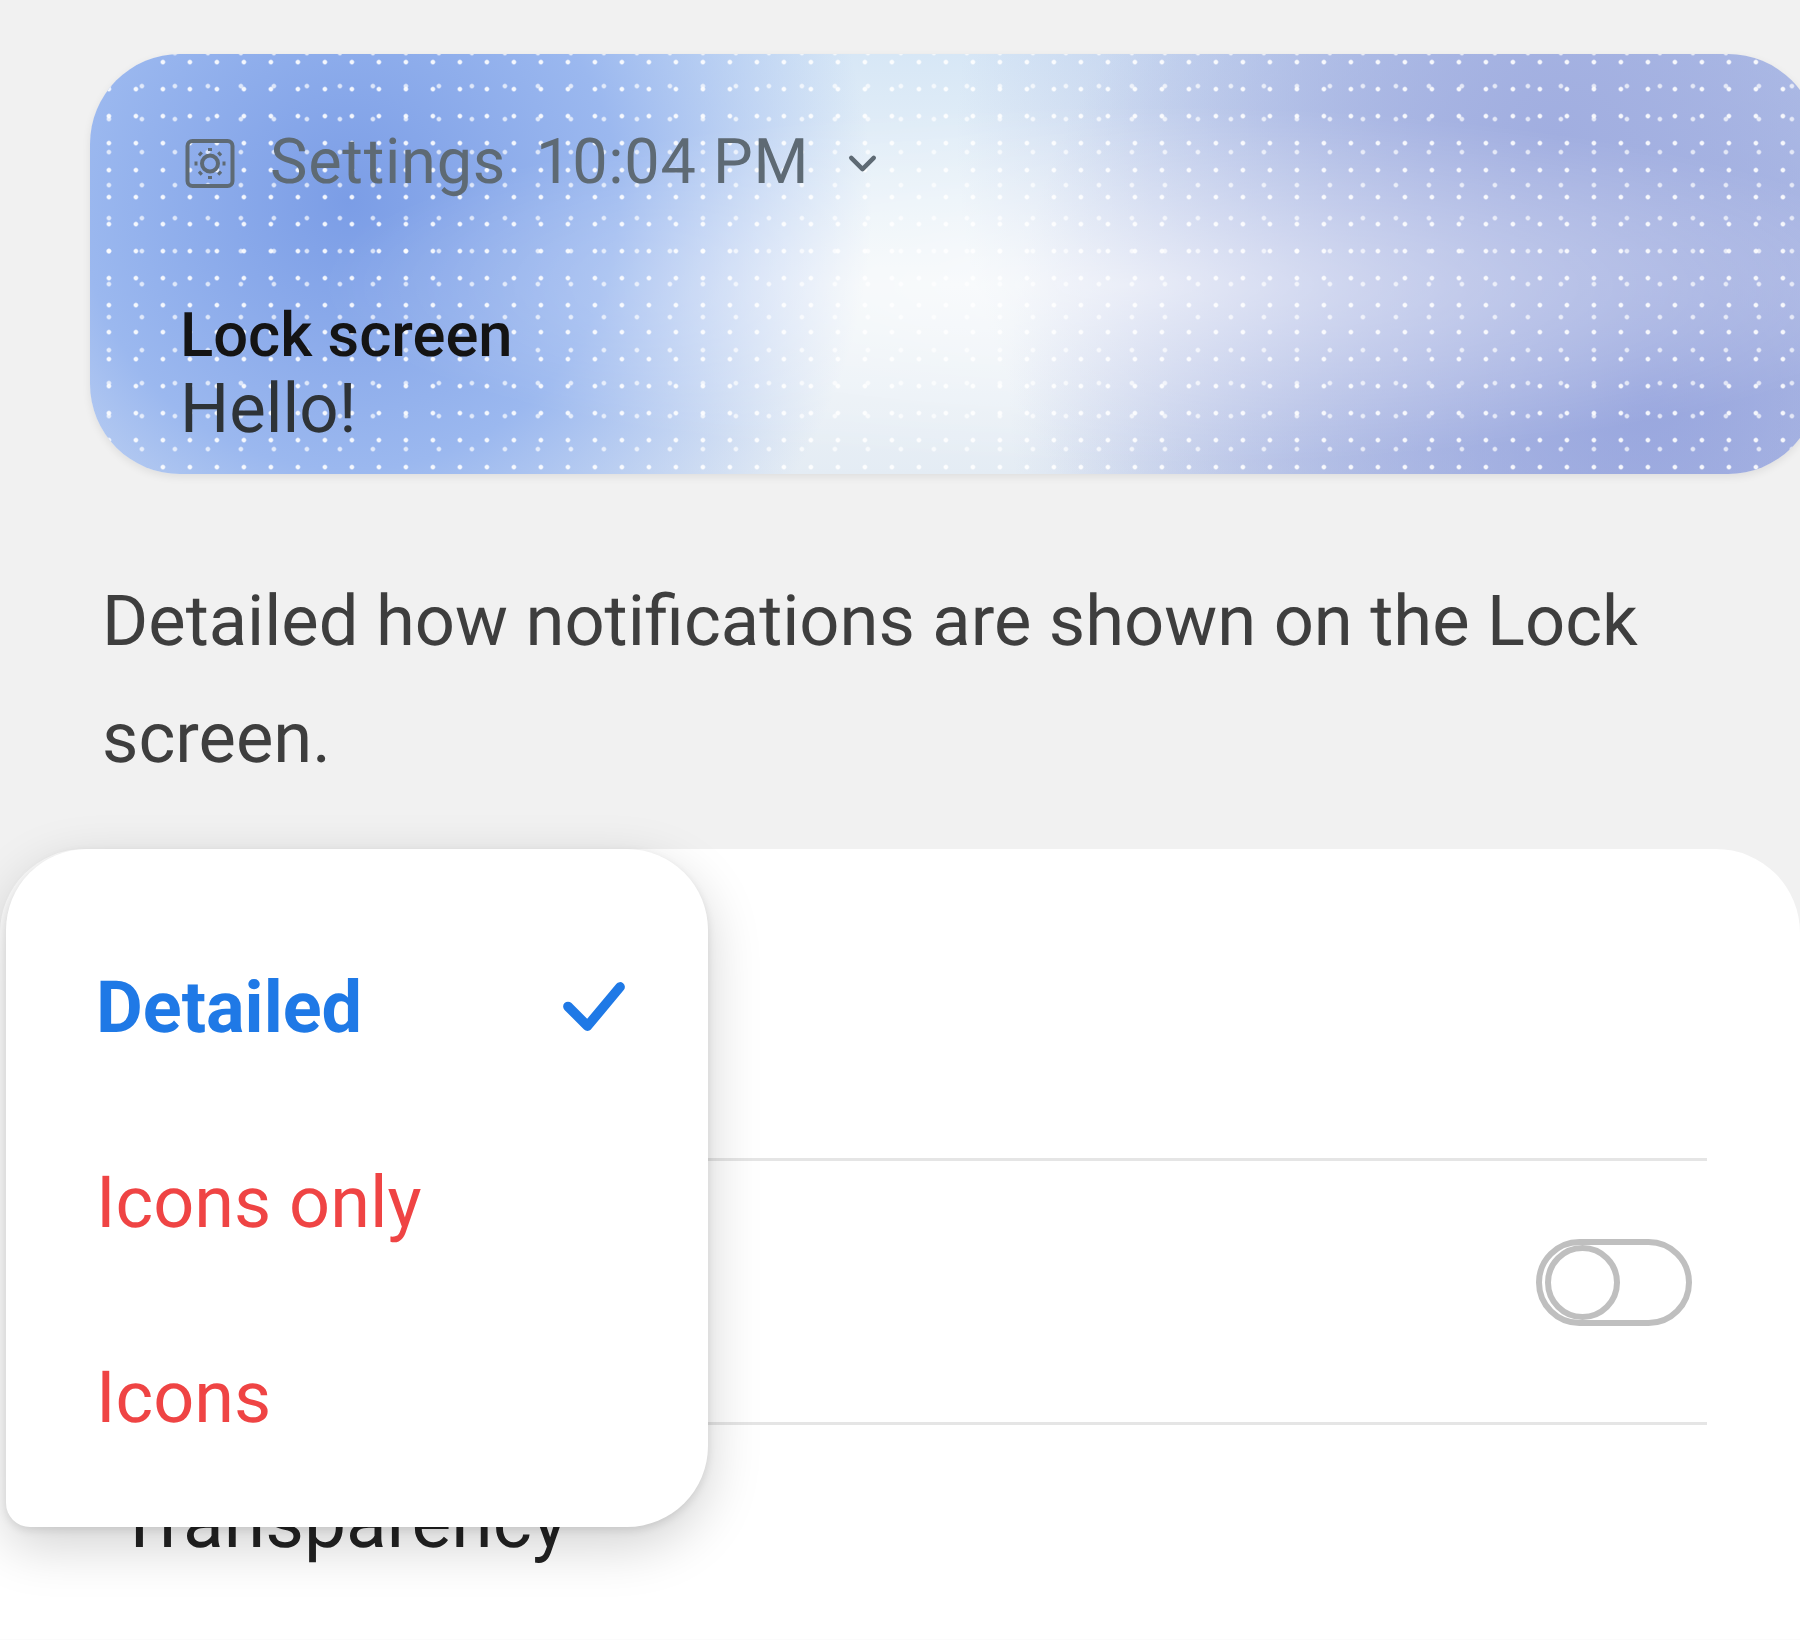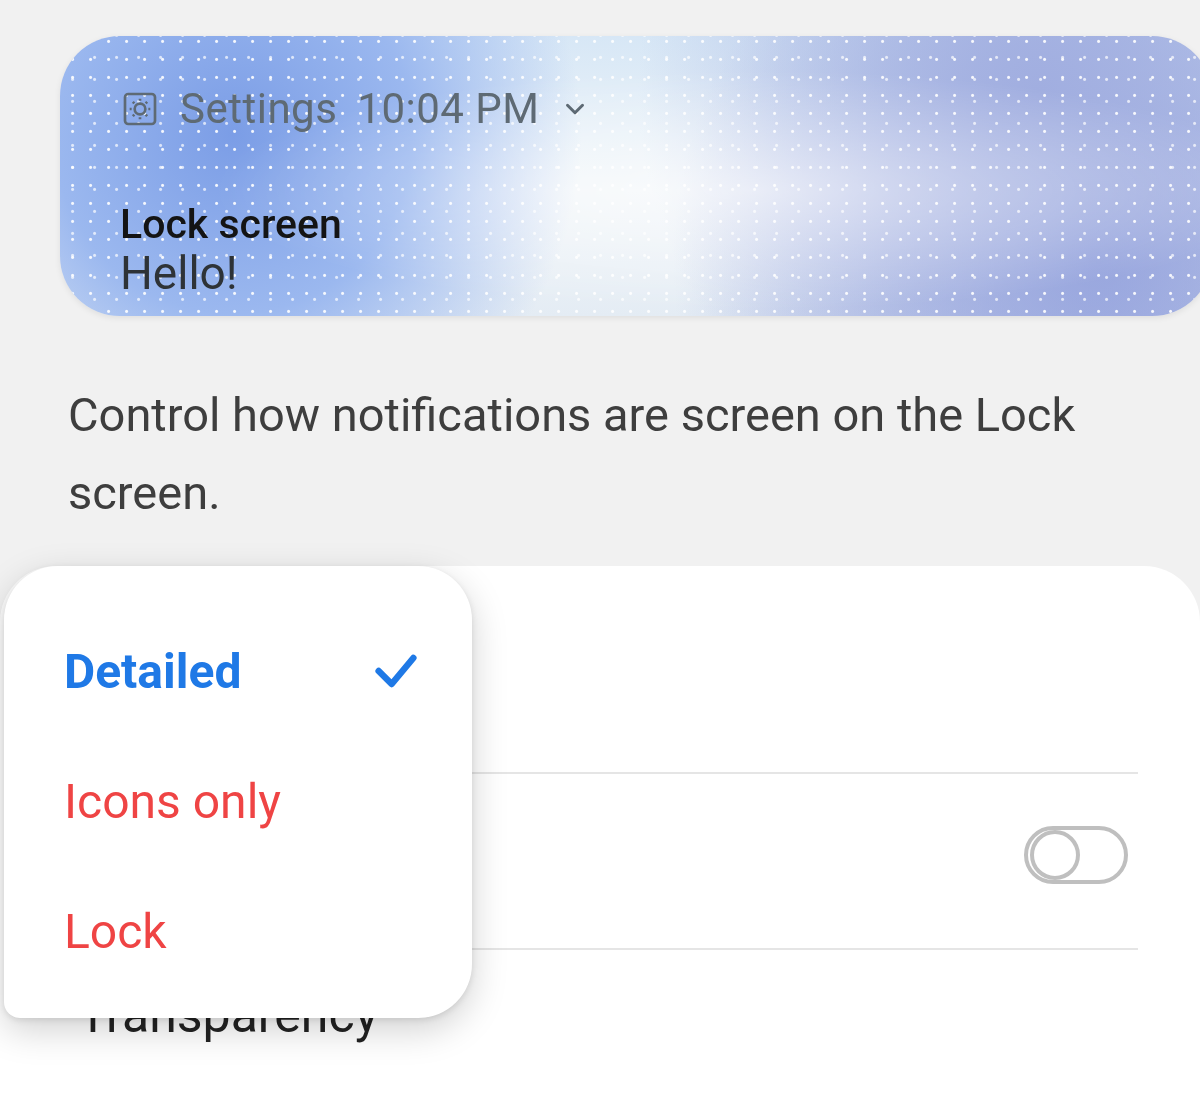--- a/index.html
+++ b/index.html
@@ -193,21 +193,21 @@
     <span class="chev">
       <svg width="30" height="30" viewBox="0 0 24 24" fill="none" stroke="#5e6a74" stroke-width="2.4" stroke-linecap="round" stroke-linejoin="round">
         <polyline points="6 9 12 15 18 9"></polyline>
       </svg>
     </span>
   </div>
   <div class="preview-title">Lock screen</div>
   <div class="preview-body">Hello!</div>
 </div>
 
-<div class="desc">Control how notifications are screen on the Lock screen.</div>
+<div class="desc">Detailed how notifications are shown on the Lock screen.</div>
 
 <div class="settings-panel"></div>
 <div class="divider div1"></div>
 <div class="divider div2"></div>
 
 <div class="switch" role="switch" aria-checked="false">
   <div class="knob"></div>
 </div>
 
 <div class="under-row-label">Transparency</div>
@@ -218,15 +218,15 @@
     <span class="check">
       <svg width="52" height="52" viewBox="0 0 24 24" fill="none" stroke="#1f79e6" stroke-width="3" stroke-linecap="round" stroke-linejoin="round">
         <polyline points="4 12 10 18 20 6"></polyline>
       </svg>
     </span>
   </div>
   <div class="popup-item">
     <span>Icons only</span>
   </div>
   <div class="popup-item">
-    <span>Lock</span>
+    <span>Icons</span>
   </div>
 </div>
 
 </body></html>

